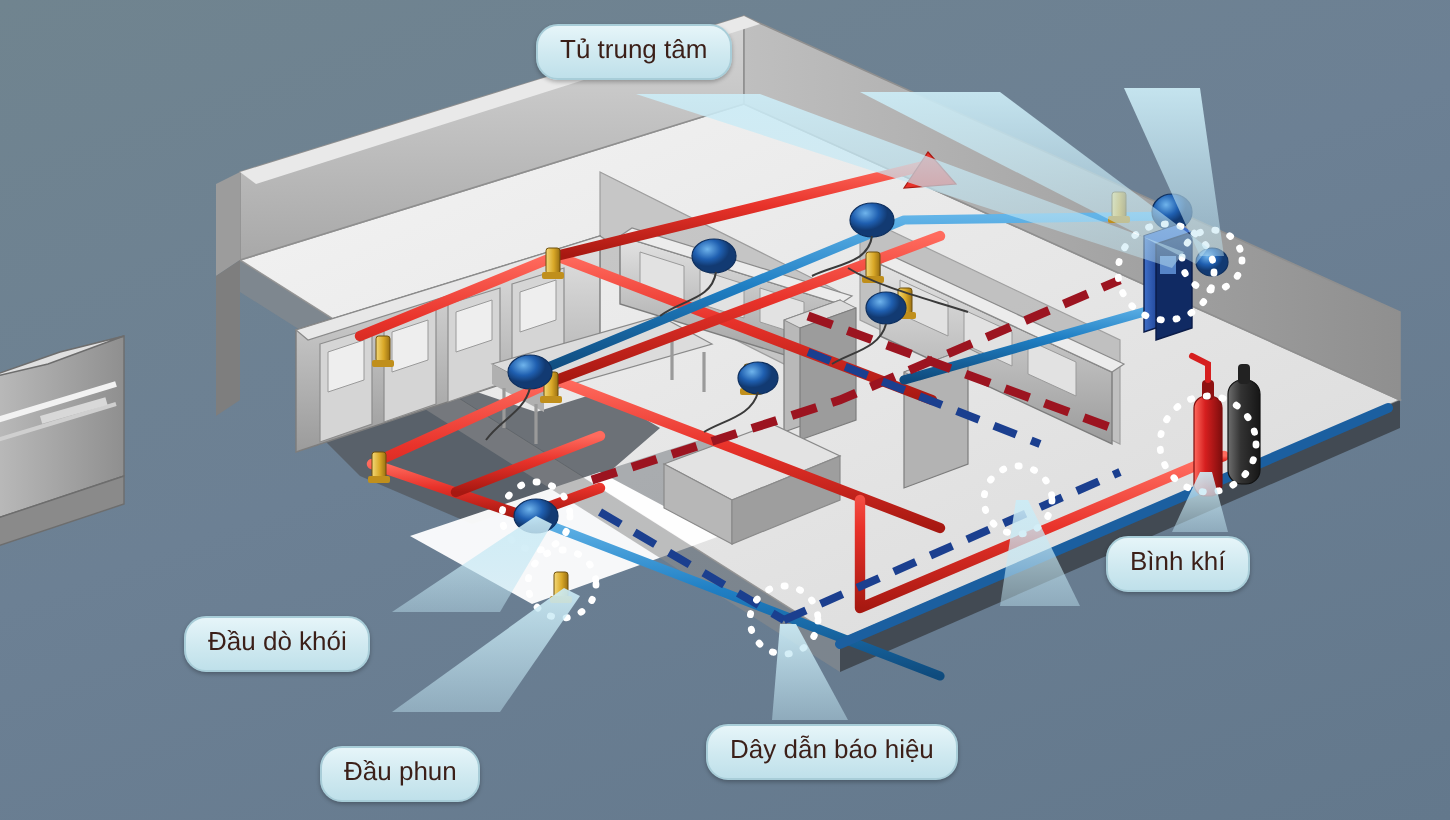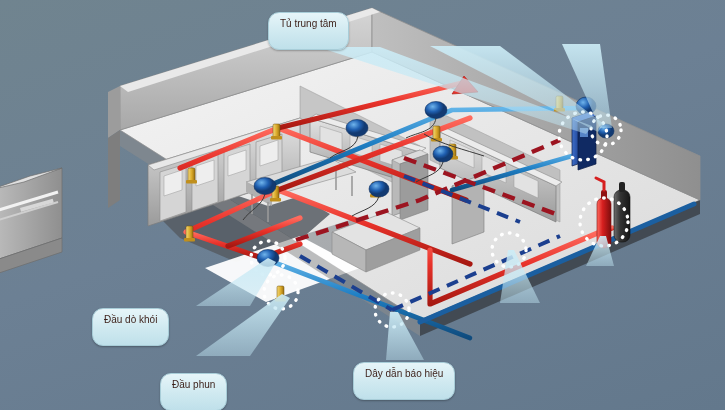--- a/index.html
+++ b/index.html
@@ -14,23 +14,23 @@
 
   svg.layer{position:absolute;left:0;top:0;width:725px;height:410px;}
 
   
   .bubble{
     position:absolute;
     background:linear-gradient(180deg,#e6f5f9 0%, #cfe9f0 55%, #bfe0ea 100%);
     border:1px solid #a8cdd8;
     border-radius:11px;
     color:#3b1f18;
-    font-size:10px;
+    font-size:13px;
     font-family:"Liberation Sans", sans-serif;
-    padding:5px 11px 19px 11px;
+    padding:5px 11px 6px 11px;
     white-space:nowrap;
     box-shadow:0 1px 2px rgba(0,0,0,.28);
     line-height:1.15;
     z-index:40;
   }
   .bubble span{display:block;}
 </style>
 </head>
 <body>
 
@@ -330,20 +330,23 @@
       <polygon points="196,306 250,306 276,262 268,258"></polygon>
     </g>
   </svg>
 
   <div class="bubble" style="left:268px;top:12px;">
     <span>Tủ trung tâm</span>
   </div>
 
 
 
+  <div class="bubble" style="left:553px;top:268px;">
+    <span>Bình khí</span>
+  </div>
 
 
   <div class="bubble" style="left:353px;top:362px;">
     <span>Dây dẫn báo hiệu</span>
   </div>
 
   <div class="bubble" style="left:160px;top:373px;">
     <span>Đầu phun</span>
   </div>
 

